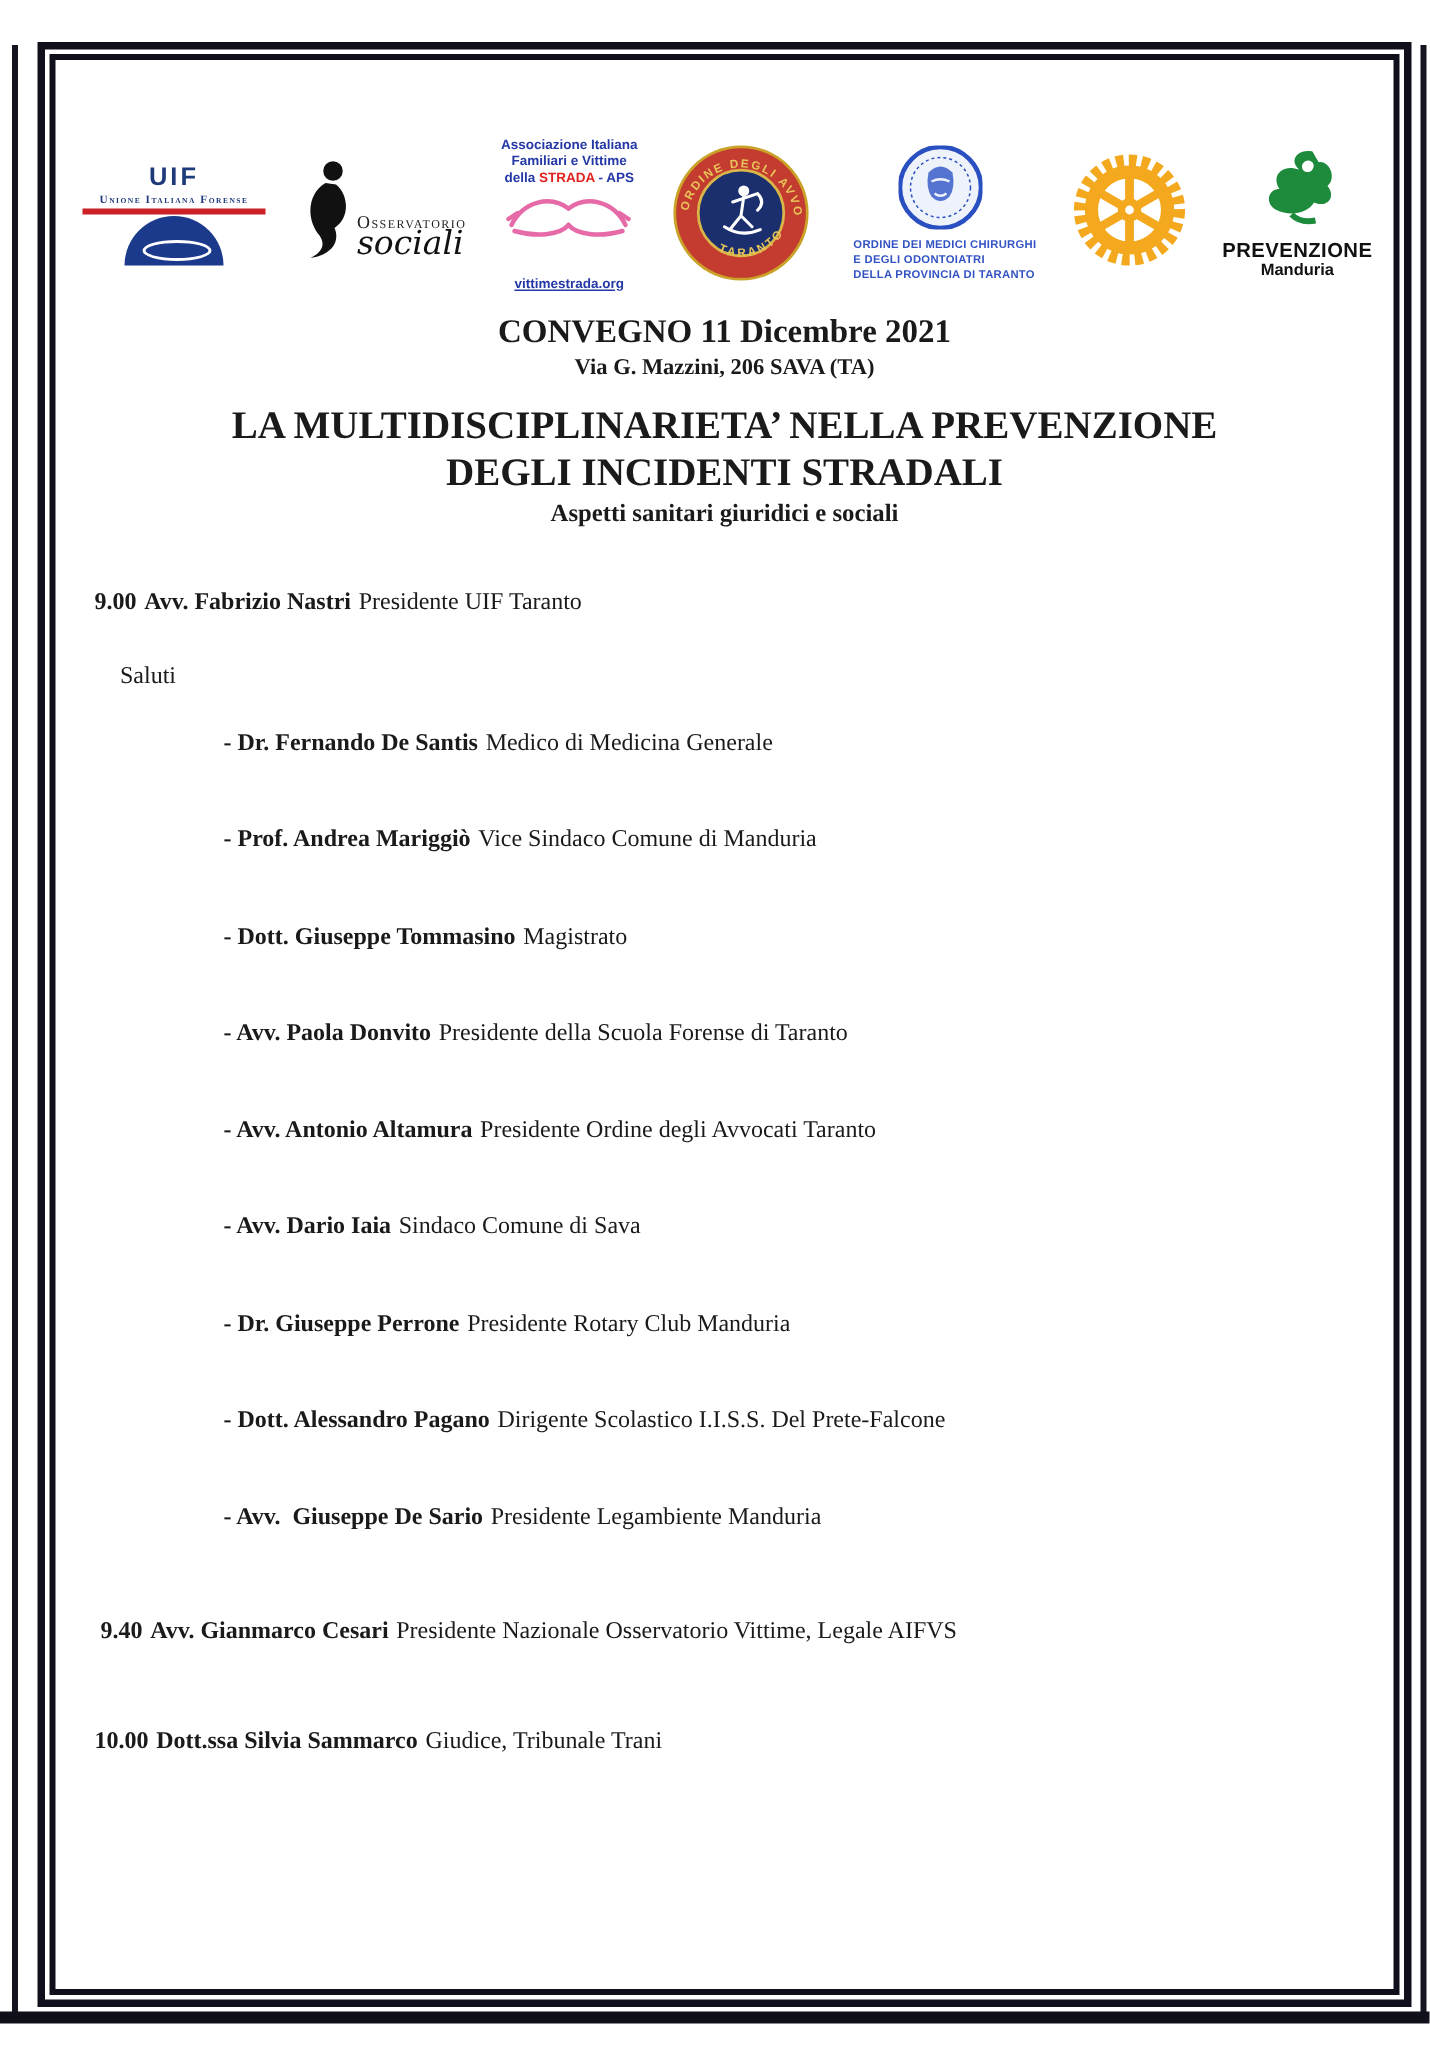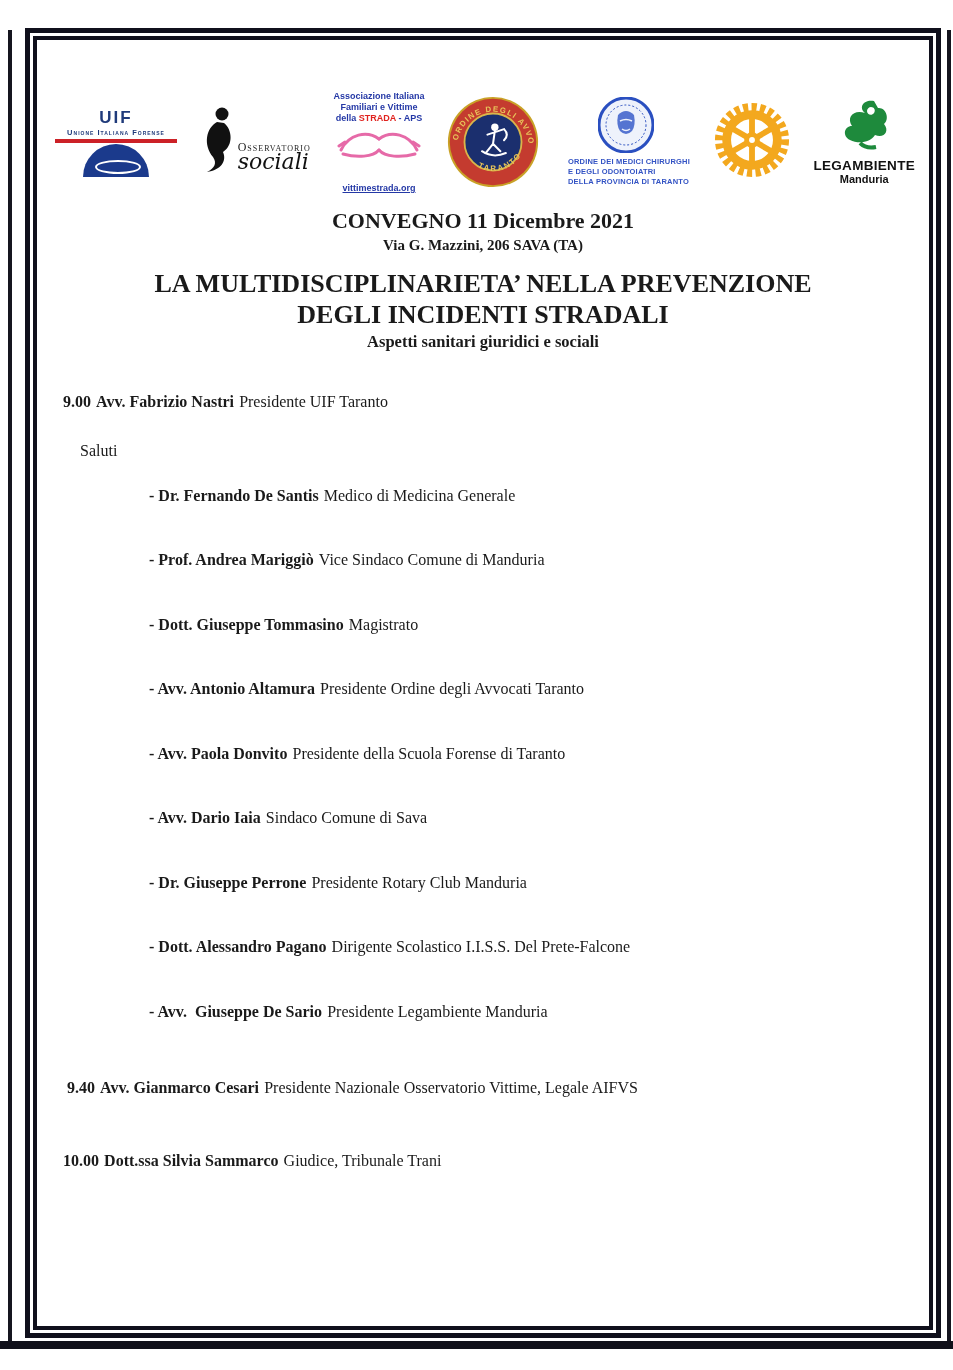--- a/index.html
+++ b/index.html
@@ -13,21 +13,21 @@
   .edge-bottom{position:absolute;left:0;top:1341px;width:953px;height:8px;background:#10101a;}
   
   .doc{position:absolute;left:25px;top:28px;width:906px;height:1300px;border:5px solid #10101c;background:#fff;}
   .doc-inner{position:absolute;inset:3px;border:4px solid #10101c;}
   .content{position:absolute;inset:0;padding:0 10px;}
 
   
   .logo-row{display:flex;justify-content:space-between;align-items:center;margin:52px 4px 0 8px;height:100px;}
   .hlogo{display:flex;flex-direction:column;align-items:center;justify-content:center;}
   .uif-acr{color:#1f3a7a;font-weight:bold;font-size:17px;letter-spacing:2px;font-family:"Liberation Sans",sans-serif;}
-  .uif-name{color:#1f3a7a;font-weight:bold;font-size:7.5px;font-variant:small-caps;letter-spacing:1px;white-space:nowrap;font-family:Liberation Sans, sans-serif;}
+  .uif-name{color:#1f3a7a;font-weight:bold;font-size:7.5px;font-variant:small-caps;letter-spacing:1px;white-space:nowrap;font-family:Liberation Serif, serif;}
   .uif-bar{width:122px;height:4px;background:#cc2127;margin:2px 0 1px;}
   .uif-arch{width:66px;height:33px;background:#1b3a8c;border-radius:66px 66px 0 0;position:relative;}
   .uif-arch:after{content:"";position:absolute;left:12px;top:16px;width:42px;height:10px;border:2px solid #fff;border-radius:50%;}
 
   .oss-wrap{display:flex;align-items:flex-end;}
   .oss-text{margin-left:4px;margin-bottom:8px;}
   .oss-l1{font-variant:small-caps;font-size:12px;letter-spacing:1px;color:#222;}
   .oss-l2{font-style:italic;font-size:22px;line-height:14px;color:#111;font-family:"DejaVu Serif",serif;}
 
   .strada{text-align:center;}
@@ -171,21 +171,21 @@
       </span>
     </div>
 
     <div class="hlogo">
       <span>
         <svg width="52" height="56" viewBox="0 0 52 56">
           <path d="M36,2 C26,0 20,8 27,14 C16,10 8,18 14,27 C6,27 4,37 12,41 C20,45 32,44 37,36 C46,40 52,32 46,25 C52,20 48,8 40,9 Z M33,8 c3,0 5,3 3,6 c-2,3 -7,2 -7,-2 c0,-2 2,-4 4,-4 Z" fill="#1e8a3c"></path>
           <path d="M22,44 q6,6 16,4" stroke="#1e8a3c" stroke-width="4" fill="none"></path>
         </svg>
       </span>
-      <div class="lega-name">LEGAMBIENTE</div>
+      <div class="lega-name">PREVENZIONE</div>
       <div class="lega-town">Manduria</div>
     </div>
   </div>
 
   <div class="titles">
     <div class="t-conv">CONVEGNO 11 Dicembre 2021</div>
     <div class="t-via">Via G. Mazzini, 206 SAVA (TA)</div>
     <div class="t-main">
       <div>LA MULTIDISCIPLINARIETA’ NELLA PREVENZIONE</div>
       <div>DEGLI INCIDENTI STRADALI</div>
@@ -209,28 +209,28 @@
   <div class="salrow">
     <span class="sal-name">- Prof. Andrea Mariggiò</span><span>Vice Sindaco Comune di Manduria</span>
   </div>
 
 
   <div class="salrow">
     <span class="sal-name">- Dott. Giuseppe Tommasino</span><span>Magistrato</span>
   </div>
 
   <div class="salrow">
+    <span class="sal-name">- Avv. Paola Donvito</span><span>Presidente della Scuola Forense di Taranto</span>
+  </div>
+
+  <div class="salrow">
     <span class="sal-name">- Avv. Antonio Altamura</span><span>Presidente Ordine degli Avvocati Taranto</span>
   </div>
 
   <div class="salrow">
-    <span class="sal-name">- Avv. Paola Donvito</span><span>Presidente della Scuola Forense di Taranto</span>
-  </div>
-
-  <div class="salrow">
     <span class="sal-name">- Avv. Dario Iaia</span><span>Sindaco Comune di Sava</span>
   </div>
 
   <div class="salrow">
     <span class="sal-name">- Dr. Giuseppe Perrone</span><span>Presidente Rotary Club Manduria</span>
   </div>
 
   <div class="salrow">
     <span class="sal-name">- Dott. Alessandro Pagano</span><span>Dirigente Scolastico I.I.S.S. Del Prete-Falcone</span>
   </div>

